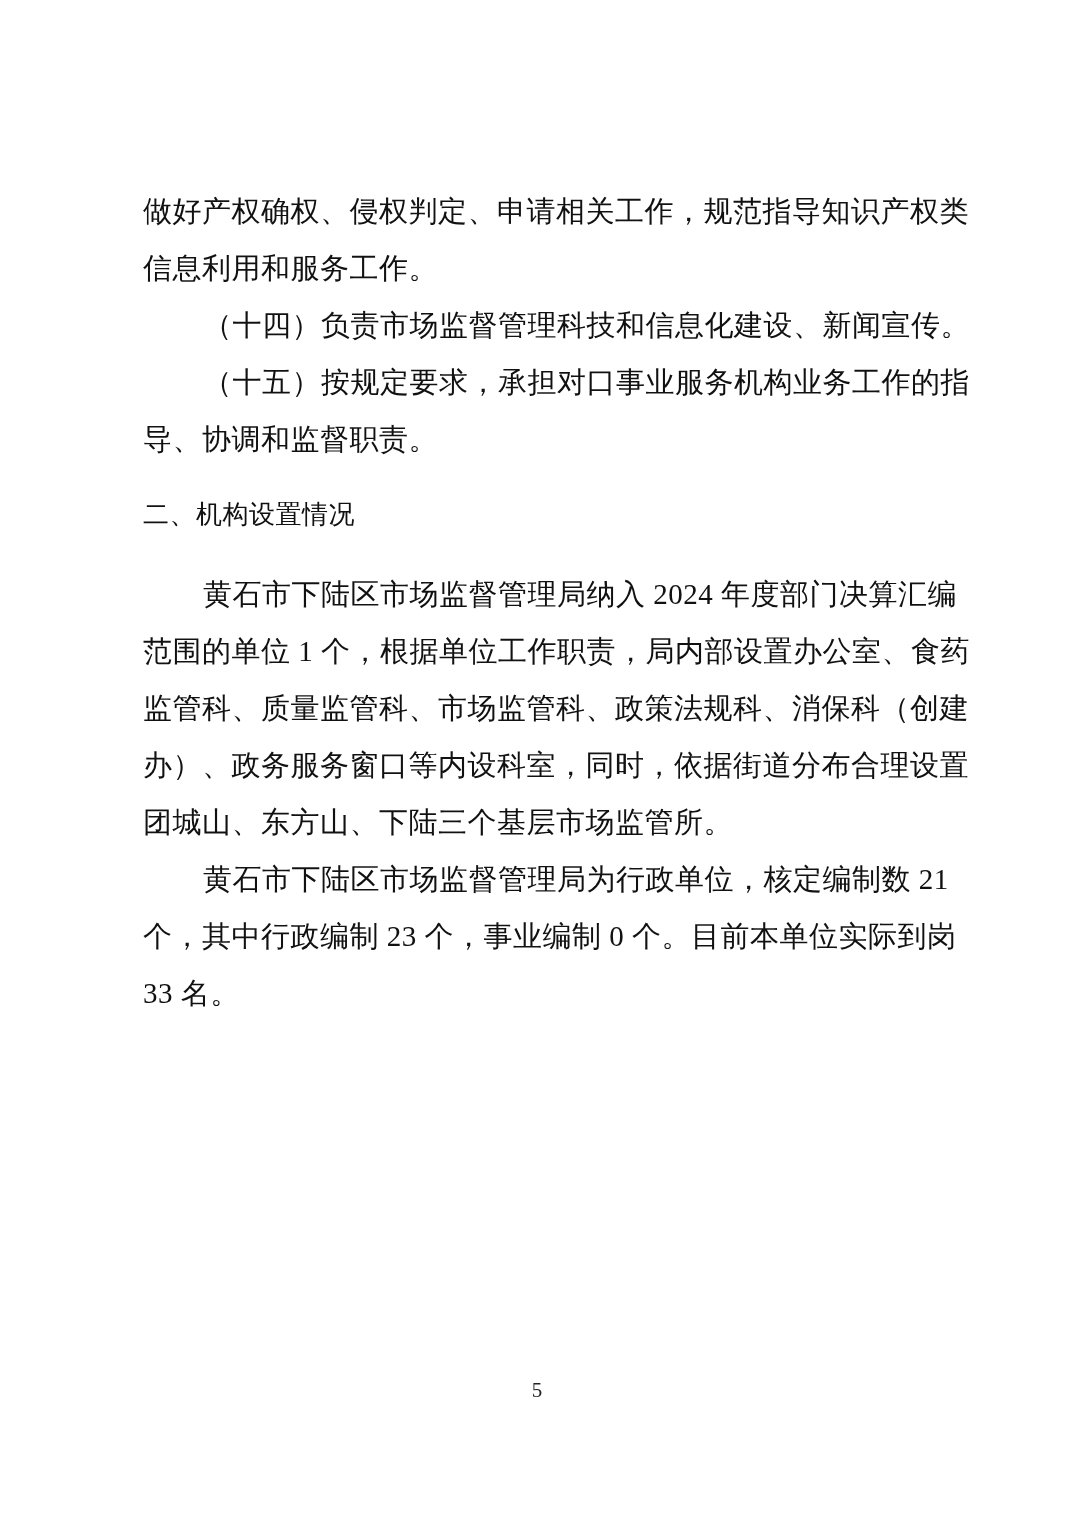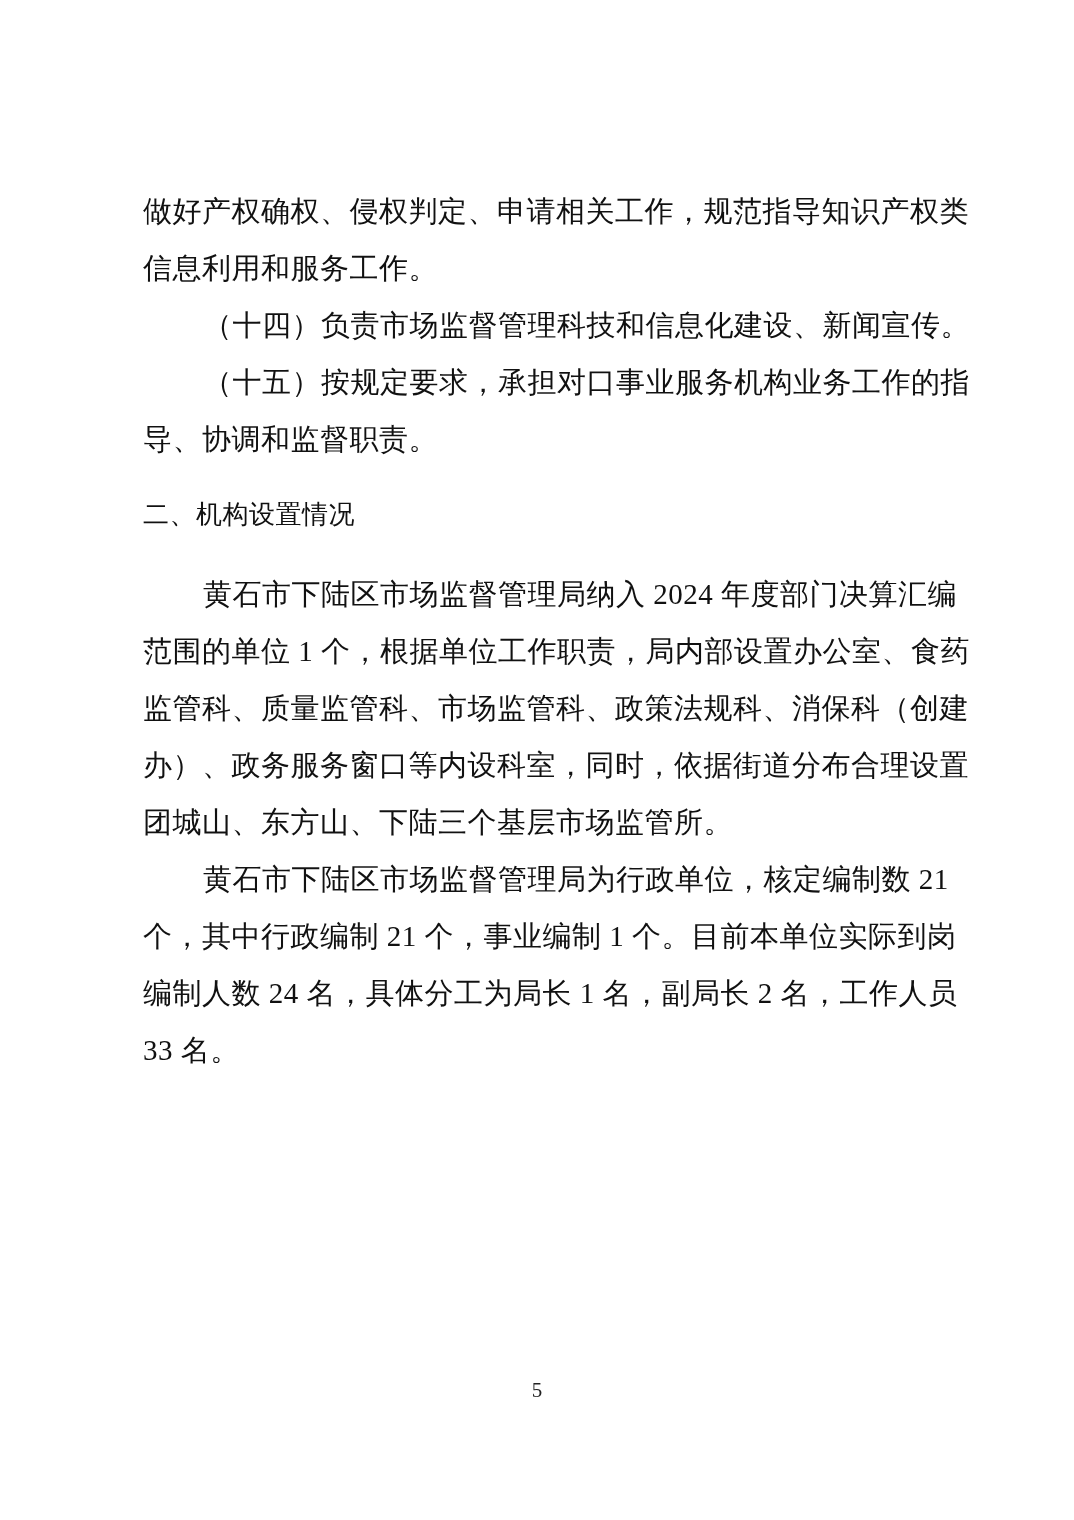--- a/index.html
+++ b/index.html
@@ -73,19 +73,18 @@
       </div>
       <div class="block body">
         <div class="line indent">黄石市下陆区市场监督管理局纳入 2024 年度部门决算汇编</div>
         <div class="line">范围的单位 1 个，根据单位工作职责，局内部设置办公室、食药</div>
         <div class="line">监管科、质量监管科、市场监管科、政策法规科、消保科（创建</div>
         <div class="line">办）、政务服务窗口等内设科室，同时，依据街道分布合理设置</div>
         <div class="line">团城山、东方山、下陆三个基层市场监管所。</div>
       </div>
       <div class="block body">
         <div class="line indent">黄石市下陆区市场监督管理局为行政单位，核定编制数 21</div>
-        <div class="line">个，其中行政编制 21 个，事业编制 1 个。目前本单位实际到岗</div>
-        <div class="line">编制人数 24 名，具体分工为局长 1 名，副局长 2 名，工作人员</div>
+        <div class="line">个，其中行政编制 23 个，事业编制 0 个。目前本单位实际到岗</div>
         <div class="line">33 名。</div>
       </div>
     </div>
   <div class="page-number">5</div>
 </div>
 
 </body></html>

